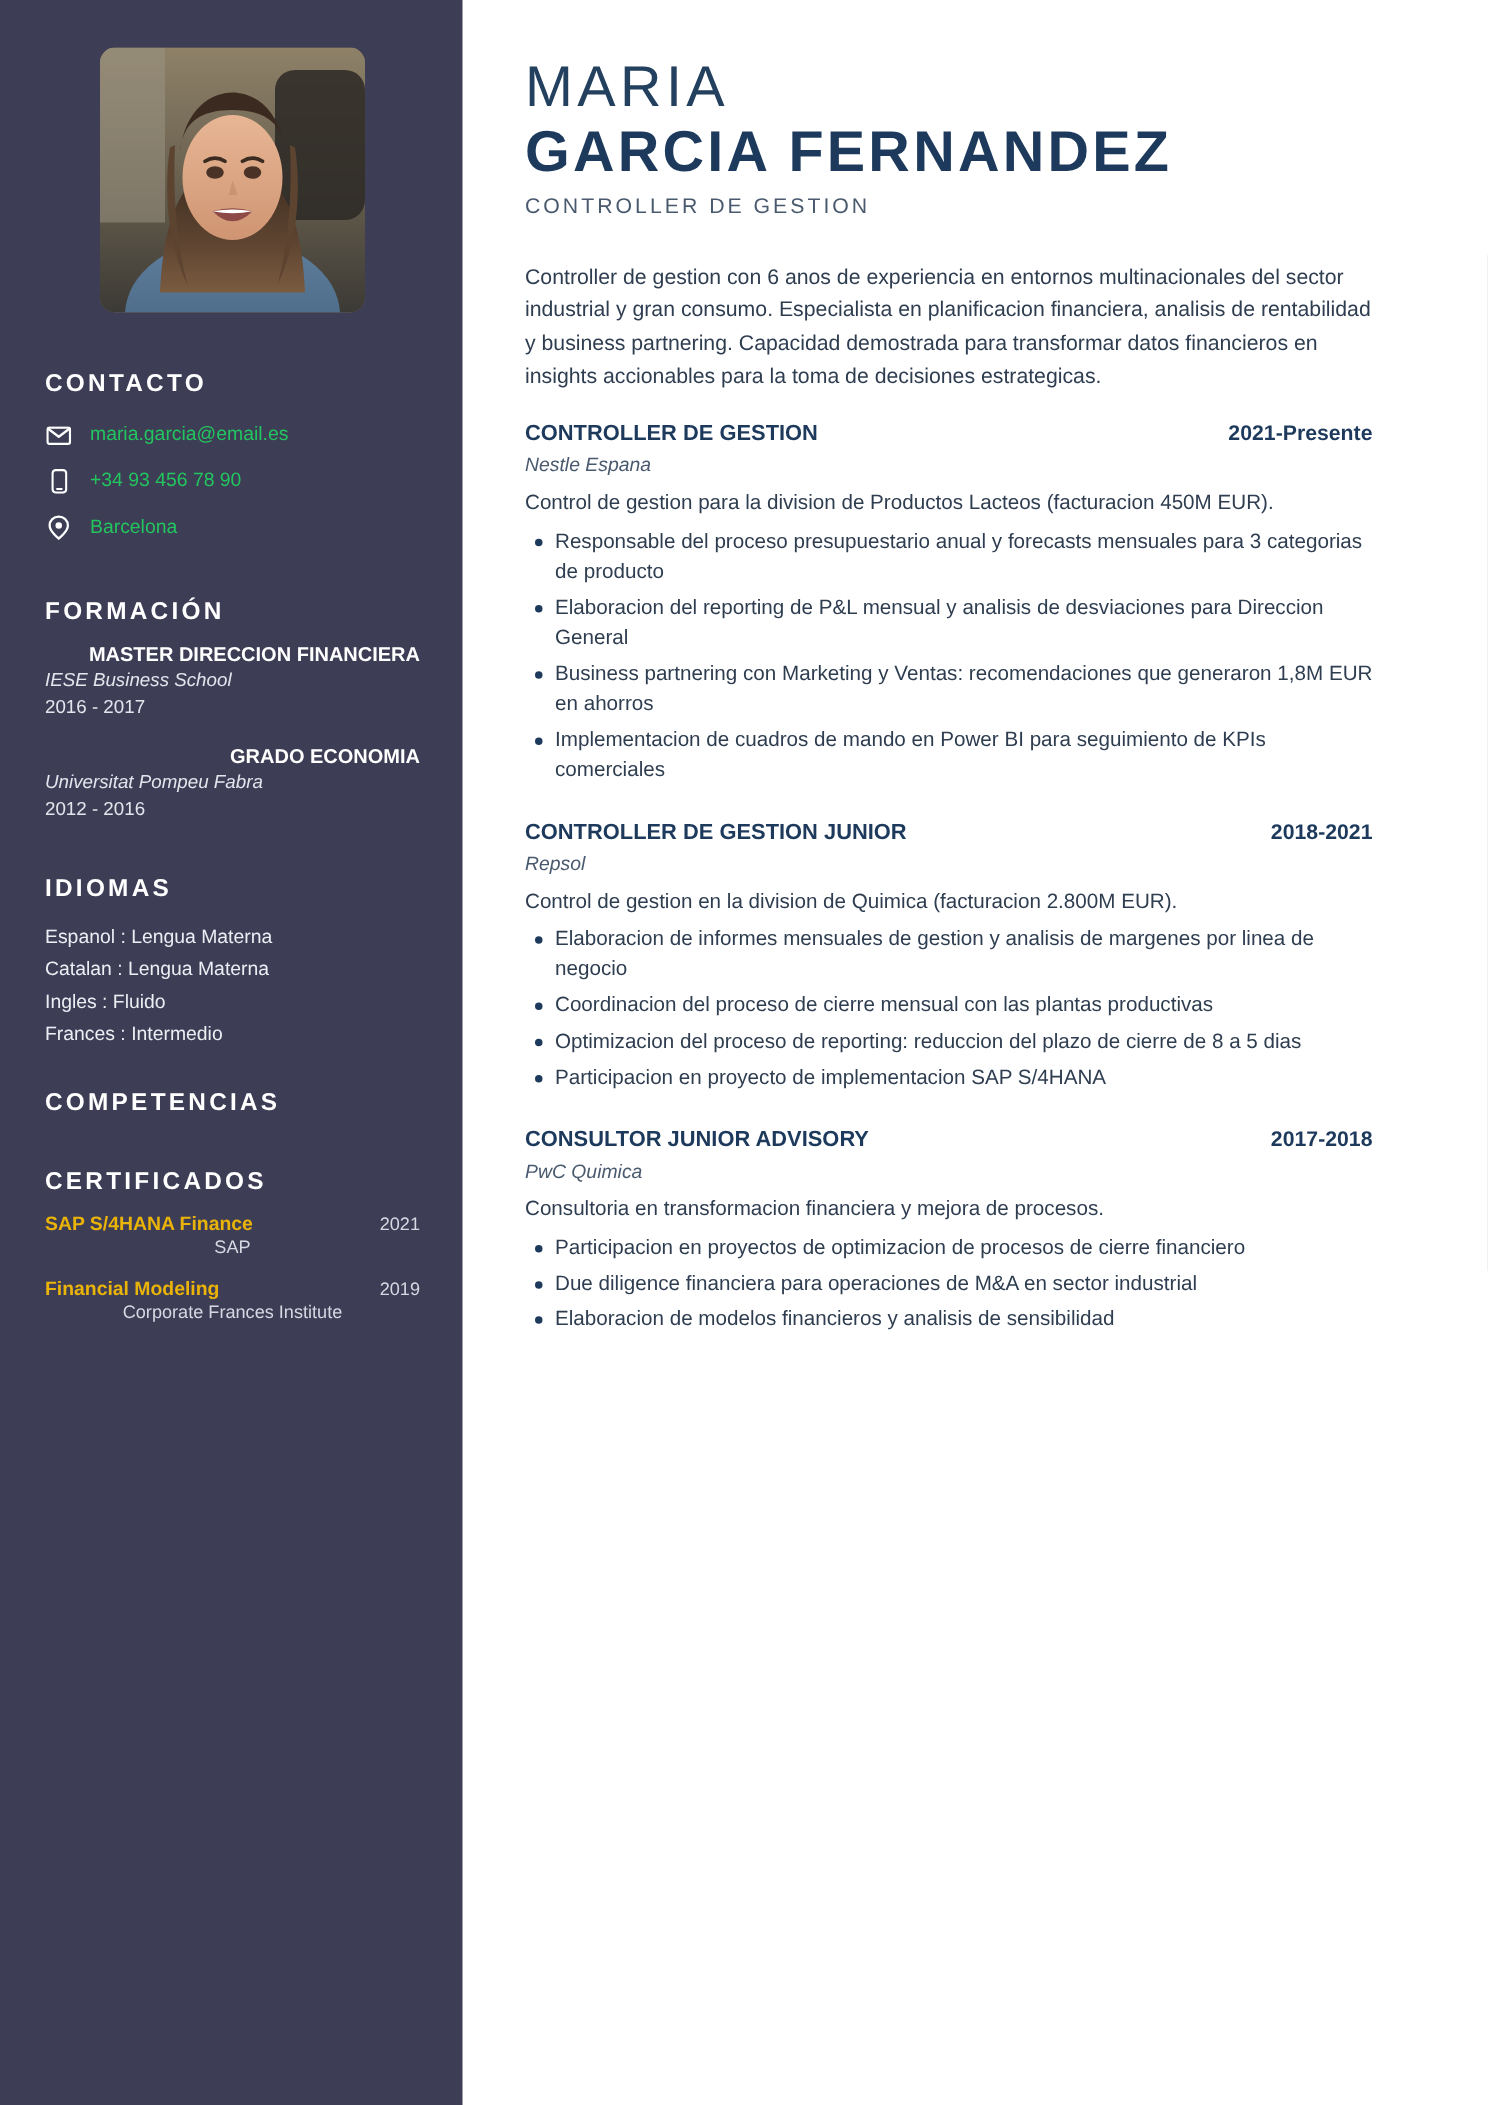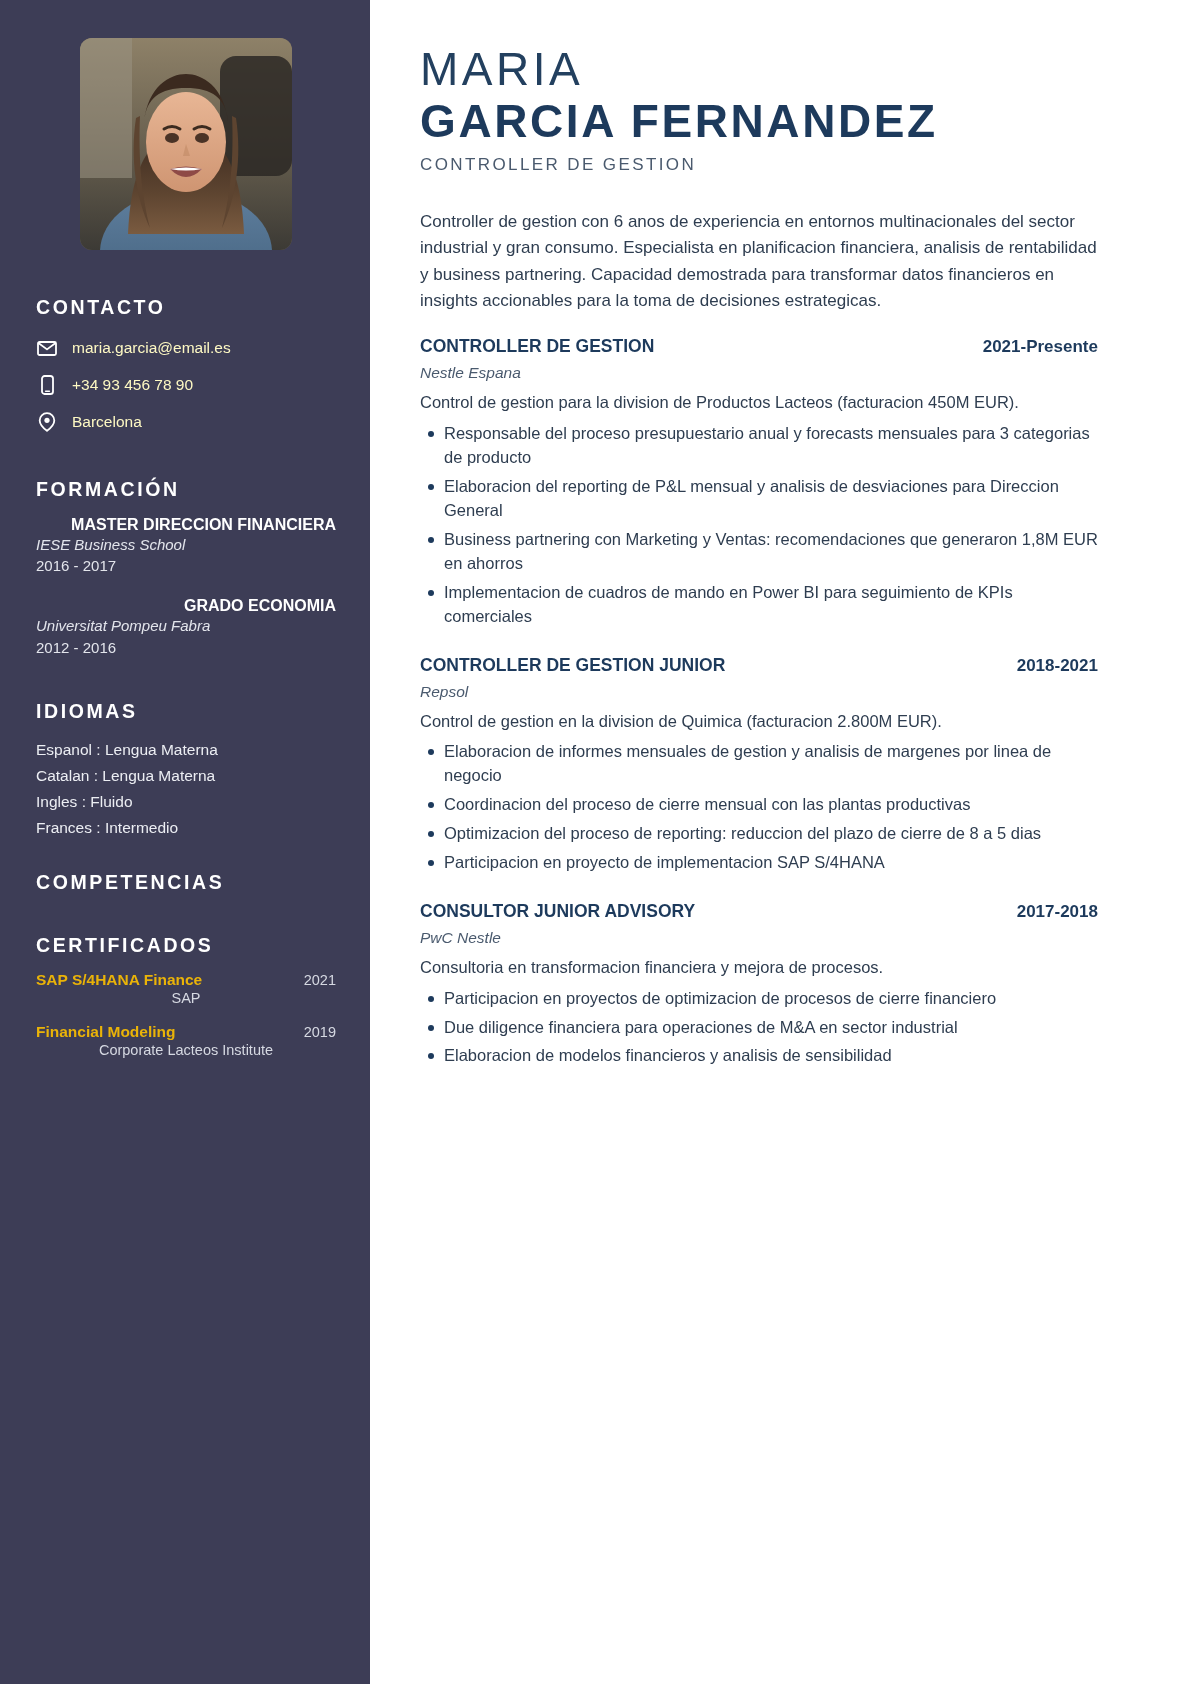--- a/index.html
+++ b/index.html
@@ -42,21 +42,21 @@
     margin-bottom:18px;
   }
   .side-heading.tight { margin-bottom:14px; }
 
   .contact-row {
     display:flex;
     align-items:center;
     gap:14px;
     margin-bottom:15px;
     font-size:15.5px;
-    color:#fef9c3;
+    color:#22c55e;
   }
   .contact-row .ic {
     width:22px; height:22px;
     flex:0 0 22px;
     display:flex; align-items:center; justify-content:center;
   }
   .contact-row .ic svg { display:block; }
 
   .block-gap { height:30px; }
   .block-gap-sm { height:22px; }
@@ -334,21 +334,21 @@
         <span class="cert-year">2021</span>
       </div>
       <div class="cert-org">SAP</div>
     </div>
 
     <div class="cert-item">
       <div class="cert-top">
         <span class="cert-name">Financial Modeling</span>
         <span class="cert-year">2019</span>
       </div>
-      <div class="cert-org">Corporate Lacteos Institute</div>
+      <div class="cert-org">Corporate Frances Institute</div>
     </div>
 
   </aside>
 
   <main class="main">
 
     <div class="name-first">MARIA</div>
     <div class="name-last">GARCIA FERNANDEZ</div>
     <div class="job-title">CONTROLLER DE GESTION</div>
 
@@ -383,21 +383,21 @@
         <li>Optimizacion del proceso de reporting: reduccion del plazo de cierre de 8 a 5 dias</li>
         <li>Participacion en proyecto de implementacion SAP S/4HANA</li>
       </ul>
     </div>
 
     <div class="exp-item">
       <div class="exp-head">
         <span class="exp-role">CONSULTOR JUNIOR ADVISORY</span>
         <span class="exp-dates">2017-2018</span>
       </div>
-      <div class="exp-company">PwC Nestle</div>
+      <div class="exp-company">PwC Quimica</div>
       <div class="exp-desc">Consultoria en transformacion financiera y mejora de procesos.</div>
       <ul class="exp-bullets">
         <li>Participacion en proyectos de optimizacion de procesos de cierre financiero</li>
         <li>Due diligence financiera para operaciones de M&amp;A en sector industrial</li>
         <li>Elaboracion de modelos financieros y analisis de sensibilidad</li>
       </ul>
     </div>
 
   </main>
 </div>

